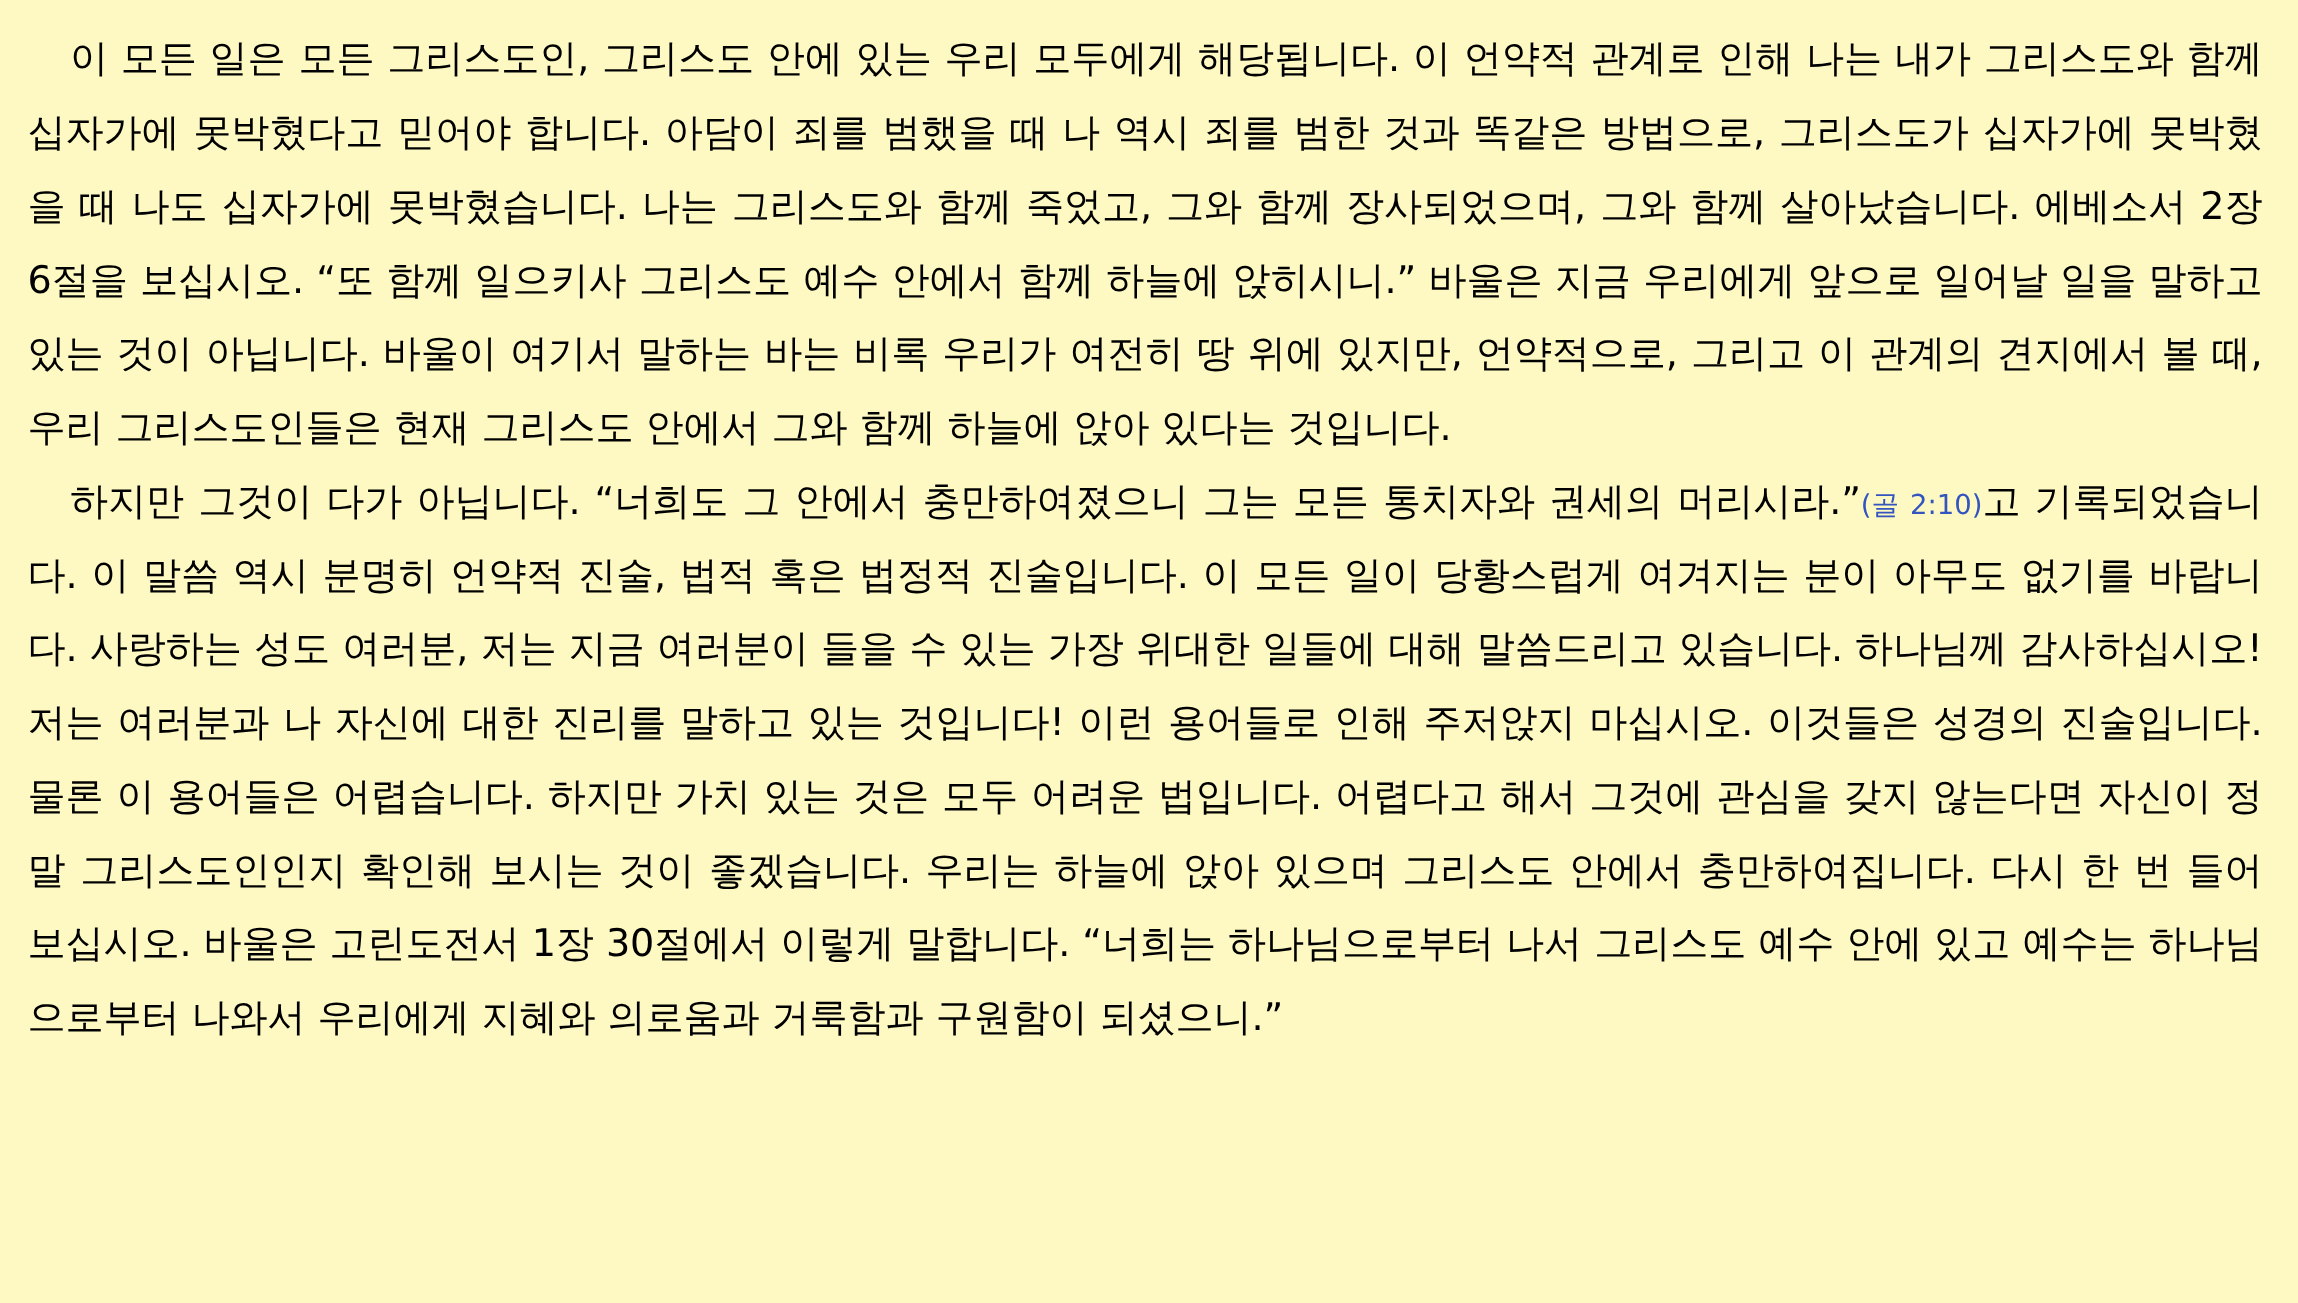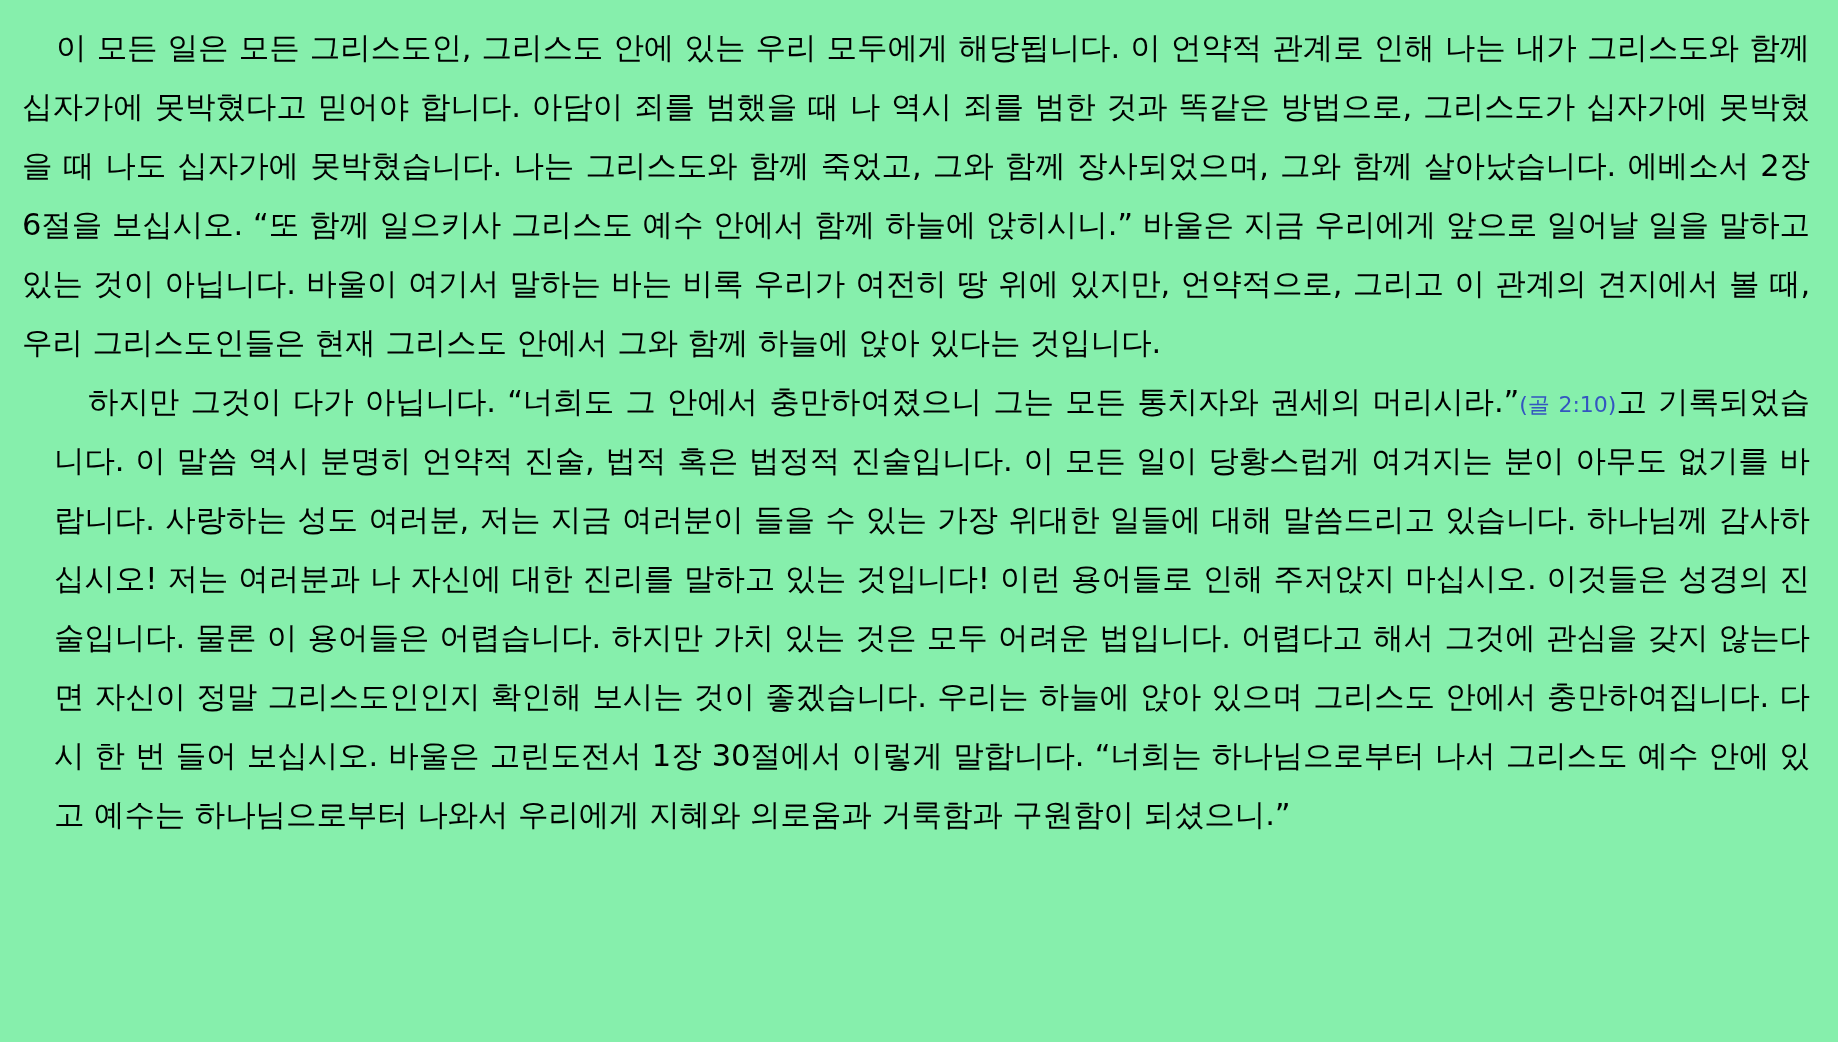--- a/index.html
+++ b/index.html
@@ -12,34 +12,33 @@
     height: 1042px;
     font-family: "DejaVu Sans", "Liberation Sans", sans-serif;
     color: #000000;
     overflow: hidden;
   }
   .page {
     box-sizing: border-box;
     width: 1838px;
     height: 1042px;
     padding: 18px 28px 0 22px;
-    background: #86efac;
+    background: #fef9c3;
   }
   .para {
     font-size: 30.5px;
     line-height: 1.935;
     text-align: justify;
     text-justify: inter-character;
     letter-spacing: -0.1px;
     word-break: break-all;
     margin: 0;
   }
   .para + .para {
     margin-top: 0;
-    margin-left: 32px;
   }
   .indent::before {
     content: "";
     display: inline-block;
     width: 34px;
   }
   .ref {
     font-size: 22px;
     color: #3455c0;
     letter-spacing: 0;

